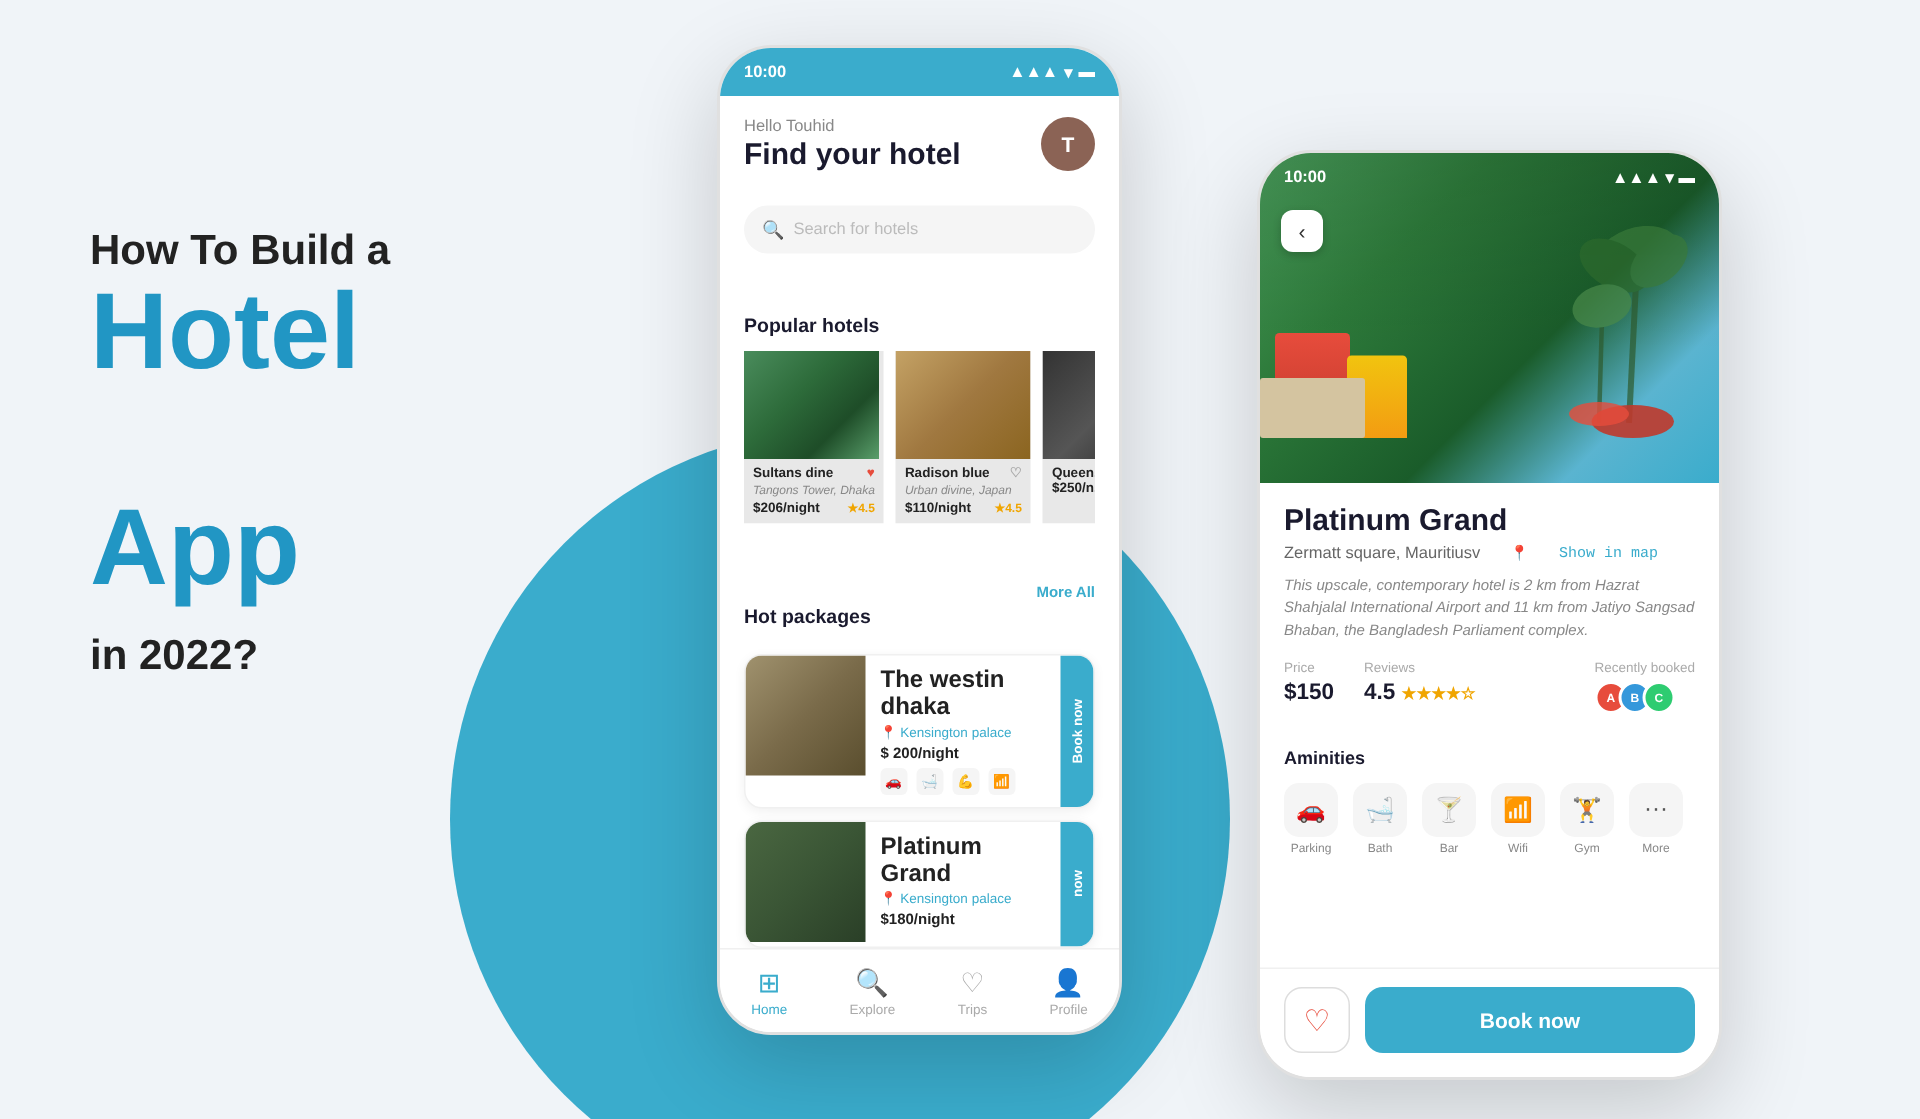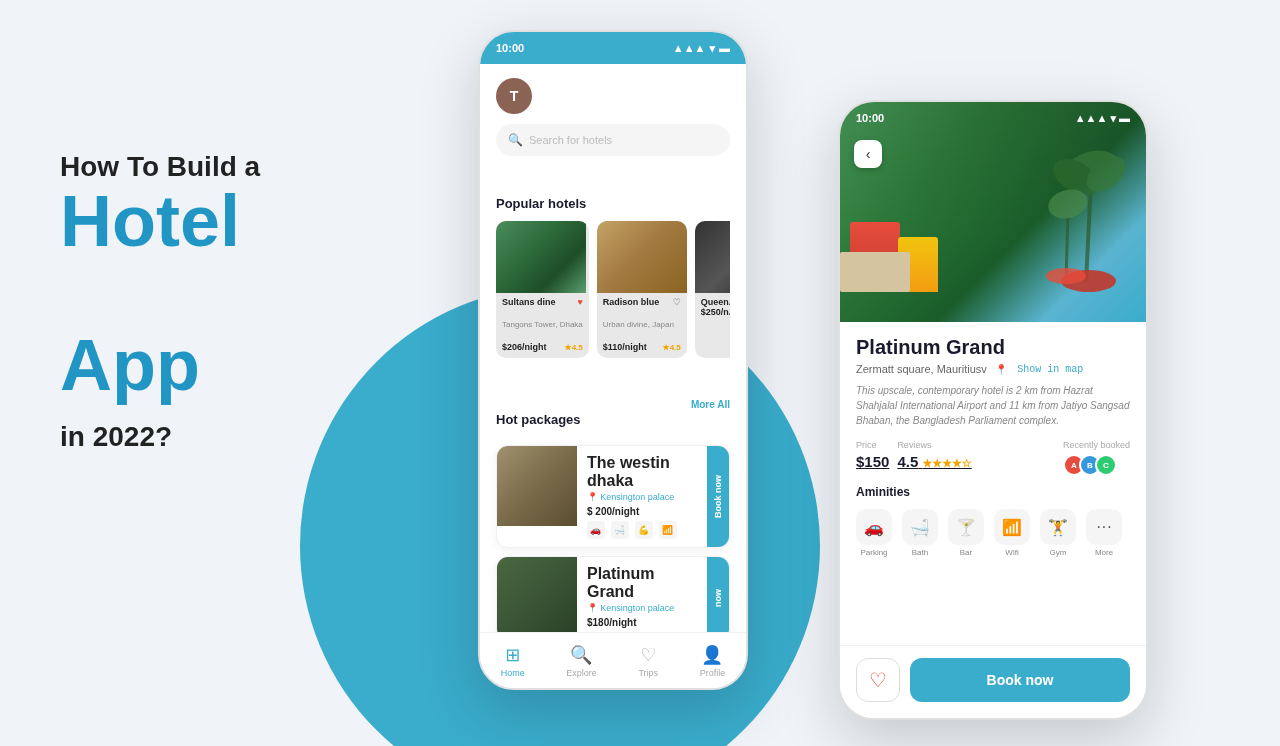--- a/index.html
+++ b/index.html
@@ -157,21 +157,21 @@
 
     
     .hotel-cards {
       display: flex;
       gap: 8px;
       overflow: hidden;
       margin-bottom: 14px;
     }
     .hotel-card {
       min-width: 90px;
-      border-radius: 10px;
+      border-radius: 0;
       overflow: hidden;
       background: #e8e8e8;
       flex-shrink: 0;
     }
     .hotel-card-img-placeholder {
       width: 90px;
       height: 72px;
       background: linear-gradient(135deg, #6b8f71 0%, #4a7c59 50%, #2d5a3d 100%);
     }
     .hotel-card-info {
@@ -181,21 +181,22 @@
       font-size: 9px;
       font-weight: 700;
       color: #222;
       display: flex;
       justify-content: space-between;
       align-items: center;
     }
     .hotel-card-location {
       font-size: 8px;
       color: #888;
-      margin: 13px 0;
+      margin: 2px 0;
+      font-style: italic;
     }
     .hotel-card-price {
       font-size: 9px;
       font-weight: 600;
       color: #222;
       display: flex;
       justify-content: space-between;
       align-items: center;
     }
     .heart-icon { color: #e74c3c; font-size: 9px; }
@@ -376,21 +377,21 @@
     }
     .hotel-name-main {
       font-size: 20px;
       font-weight: 800;
       color: #1a1a2e;
       margin-bottom: 4px;
     }
     .hotel-location-row {
       display: flex;
       align-items: center;
-      gap: 9px;
+      gap: 20px;
       margin-bottom: 8px;
     }
     .hotel-location-text {
       font-size: 11px;
       color: #666;
     }
     .show-map-link {
       font-size: 10px;
       color: #3aaccc;
       cursor: pointer;
@@ -402,27 +403,27 @@
     .hotel-desc {
       font-size: 10px;
       color: #888;
       line-height: 1.5;
       margin-bottom: 12px;
       font-style: italic;
     }
 
     .hotel-stats {
       display: flex;
-      gap: 8px;
-      margin-bottom: 9px;
+      gap: 20px;
+      margin-bottom: 22px;
       align-items: flex-start;
     }
     .stat-block { }
     .stat-label { font-size: 9px; color: #aaa; margin-bottom: 3px; }
-    .stat-value { font-size: 15px; font-weight: 700; color: #1a1a2e; text-decoration: underline; }
+    .stat-value { font-size: 15px; font-weight: 700; color: #1a1a2e; }
     .stat-stars { color: #f0a500; font-size: 11px; }
     .recently-booked-block { margin-left: auto; }
     .recently-booked-label { font-size: 9px; color: #aaa; margin-bottom: 4px; }
     .avatars-row { display: flex; }
     .small-avatar {
       width: 22px;
       height: 22px;
       border-radius: 50%;
       border: 2px solid #fff;
       margin-left: -6px;
@@ -539,20 +540,24 @@
     <span class="time">10:00</span>
     <div class="icons">
       <span>▲▲▲</span>
       <span>▾</span>
       <span>▬</span>
     </div>
   </div>
 
   <div class="phone1-content">
     <div class="header-row">
+      <div>
+        <div class="greeting">Hello Touhid</div>
+        <div class="find-hotel-title">Find your hotel</div>
+      </div>
       <div class="avatar">T</div>
     </div>
 
     <div class="search-bar">
       <span class="search-icon-svg">🔍</span>
       <span class="placeholder">Search for hotels</span>
     </div>
 
     <div class="section-title">Popular hotels</div>
     <div class="hotel-cards">

